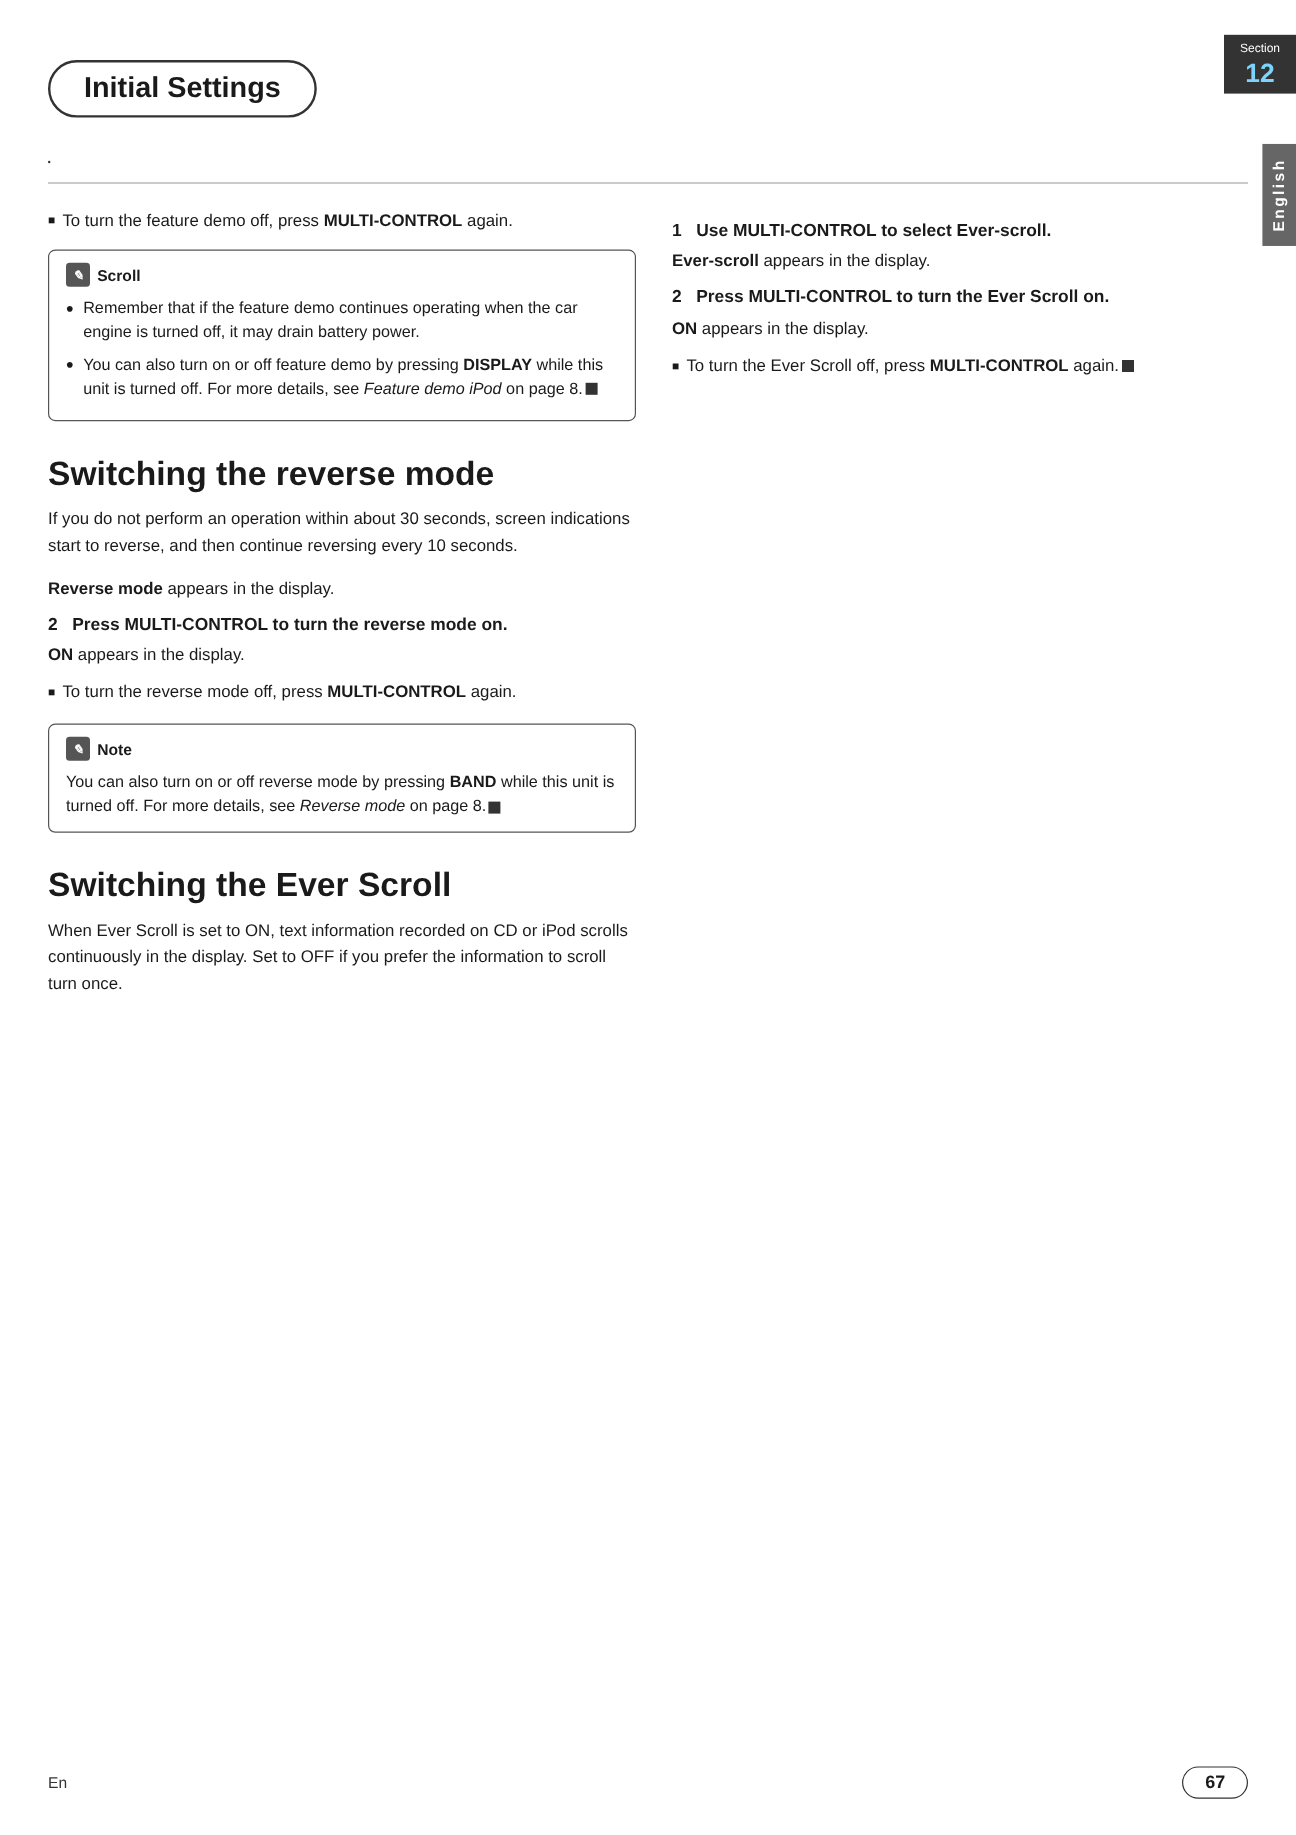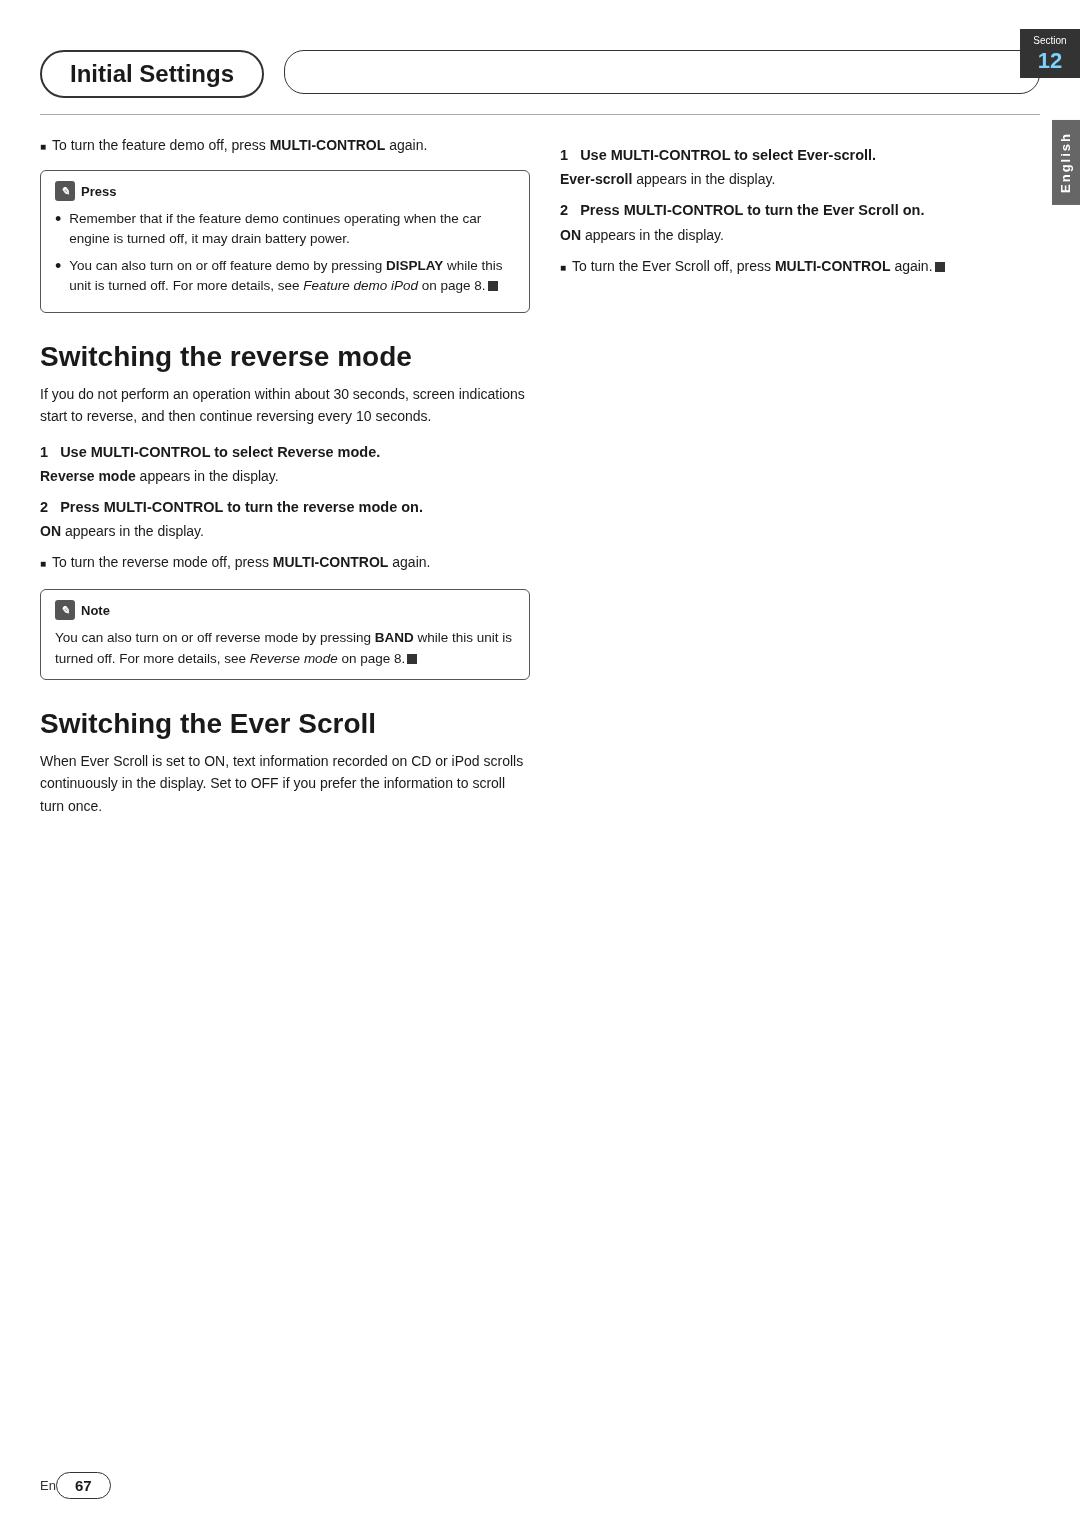--- a/index.html
+++ b/index.html
@@ -65,21 +65,22 @@
       padding: 12px 6px;
       letter-spacing: 2px;
     }
 
     
     .header-area {
       display: flex;
       align-items: flex-start;
       padding: 0 40px 0 40px;
       margin-top: 10px;
-      gap: 20px;
+      gap: 36px;
+      flex-direction: column;
     }
 
     .initial-settings-badge {
       border: 2px solid #333;
       border-radius: 30px;
       padding: 8px 28px;
       font-size: 24px;
       font-weight: bold;
       white-space: nowrap;
     }
@@ -215,21 +216,21 @@
       margin-left: 2px;
     }
 
     
     .page-footer {
       position: absolute;
       bottom: 30px;
       left: 0;
       right: 0;
       display: flex;
-      justify-content: flex-start;
+      justify-content: space-between;
       align-items: center;
       padding: 0 40px;
     }
 
     .footer-en {
       font-size: 13px;
       color: #333;
     }
 
     .footer-page {
@@ -281,39 +282,38 @@
       <div class="bullet-item">
         <span class="bullet-arrow">■</span>
         <span>
           To turn the feature demo off, press <span class="bold">MULTI-CONTROL</span> again.
         </span>
       </div>
 
       <div class="notes-box">
         <div class="notes-header">
           <div class="notes-icon">✎</div>
-          <span>Press</span>
+          <span>Scroll</span>
         </div>
         <div class="note-item">
           <span class="note-bullet">•</span>
           <span>Remember that if the feature demo continues operating when the car engine is turned off, it may drain battery power.</span>
         </div>
         <div class="note-item">
           <span class="note-bullet">•</span>
           <span>
             You can also turn on or off feature demo by pressing <span class="bold">DISPLAY</span> while this unit is turned off. For more details, see <span class="italic">Feature demo iPod</span> on page 8.<span class="sq-icon"></span>
           </span>
         </div>
       </div>
 
       <div class="section-heading">Switching the reverse mode</div>
 
       <p class="section-intro">If you do not perform an operation within about 30 seconds, screen indications start to reverse, and then continue reversing every 10 seconds.</p>
 
-      <div class="step-heading">1&nbsp;&nbsp;&nbsp;Use MULTI-CONTROL to select Reverse mode.</div>
       <div class="step-body">
         <span class="bold">Reverse mode</span> appears in the display.
       </div>
 
       <div class="step-heading">2&nbsp;&nbsp;&nbsp;Press MULTI-CONTROL to turn the reverse mode on.</div>
       <div class="step-body">
         <span class="bold">ON</span> appears in the display.
       </div>
       <div class="step-sub-item">
         <span class="bullet-arrow">■</span>

